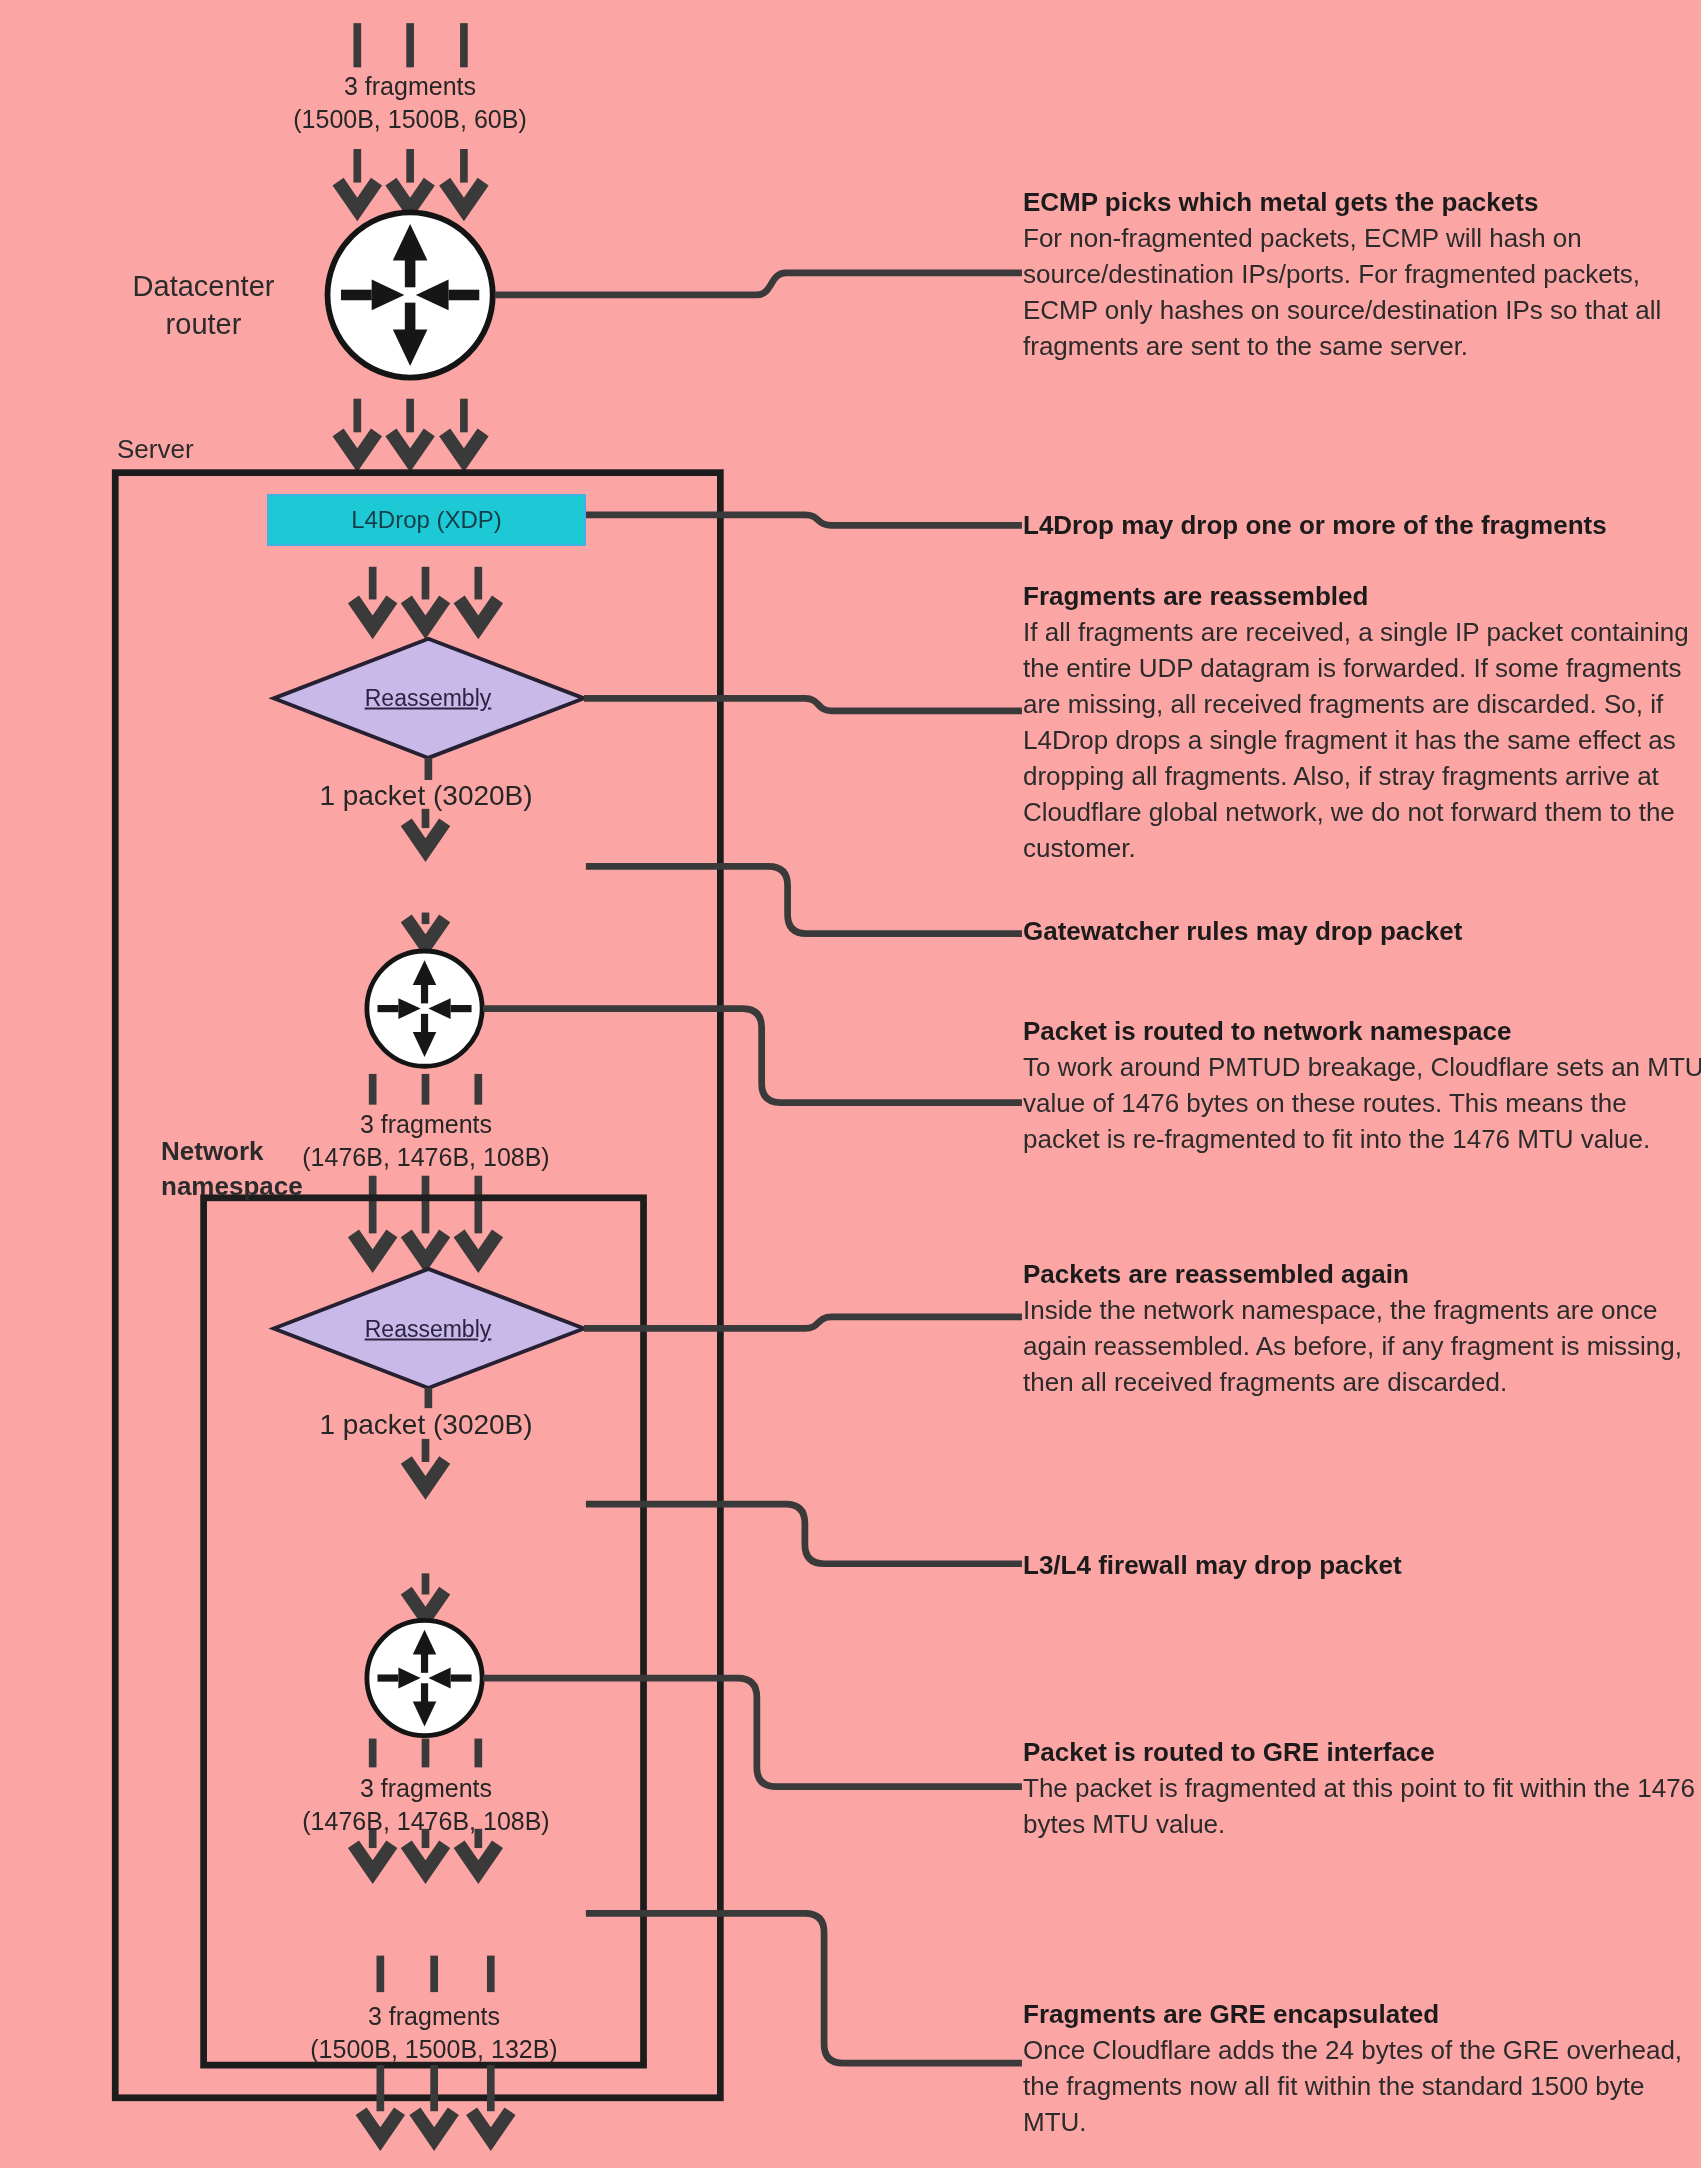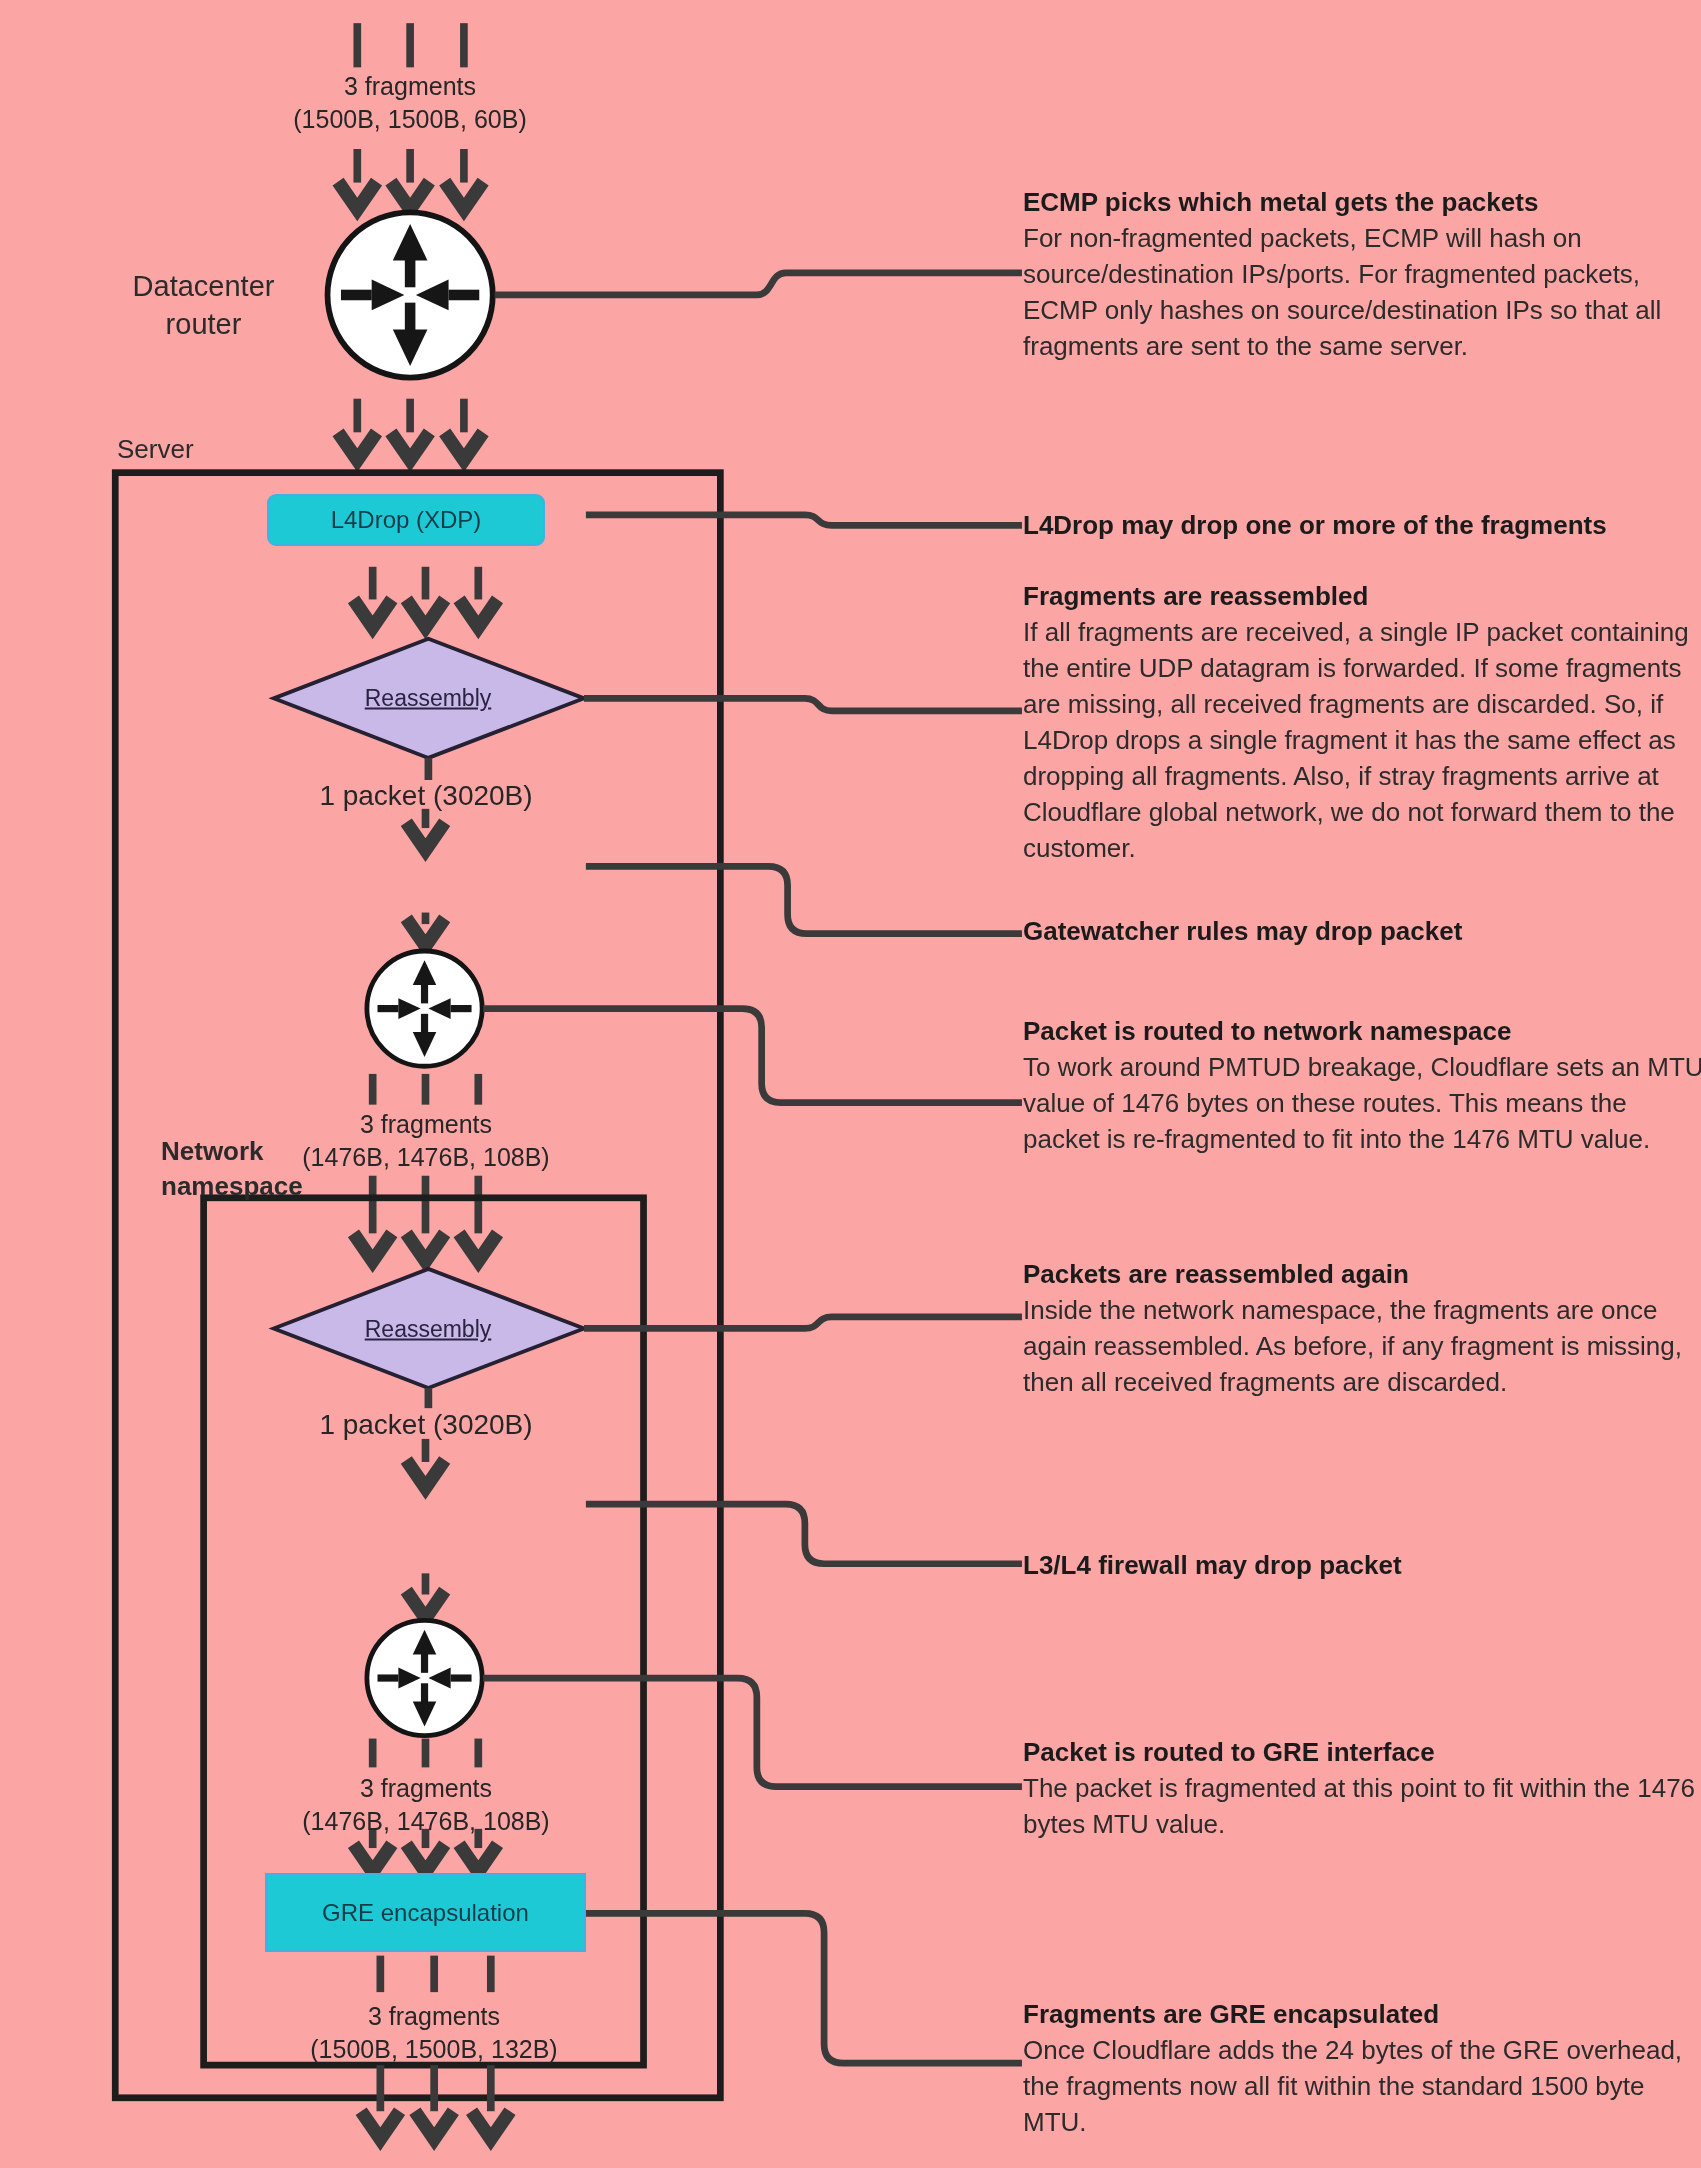--- a/index.html
+++ b/index.html
@@ -198,21 +198,21 @@
     <div>(1500B, 1500B, 60B)</div>
   </div>
 
   <div class="sidelabel" style="left:110px;top:267px;width:187px;">
     <div>Datacenter</div>
     <div>router</div>
   </div>
 
   <div class="boxtag" style="left:117px;top:434px;">Server</div>
 
-  <div class="cyanbox" style="left:267px;top:494px;width:278px;height:52px;border-radius:9px;">
+  <div class="cyanbox" style="left:267px;top:494px;width:319px;height:52px;">
     <div>L4Drop (XDP)</div>
   </div>
 
   <div class="dlabel" style="left:428px;top:698px;">Reassembly</div>
 
   <div class="plabel" style="left:426px;top:779px;">1 packet (3020B)</div>
 
 
   <div class="flabel" style="left:426px;top:1108px;">
     <div>3 fragments</div>
@@ -227,23 +227,20 @@
   <div class="dlabel" style="left:428px;top:1329px;">Reassembly</div>
 
   <div class="plabel" style="left:426px;top:1408px;">1 packet (3020B)</div>
 
 
   <div class="flabel" style="left:426px;top:1772px;">
     <div>3 fragments</div>
     <div>(1476B, 1476B, 108B)</div>
   </div>
 
-  <div class="cyanbox" style="left:265px;top:1873px;width:321px;height:79px;">
-    <div>GRE encapsulation</div>
-  </div>
 
   <div class="flabel" style="left:434px;top:2000px;">
     <div>3 fragments</div>
     <div>(1500B, 1500B, 132B)</div>
   </div>
 
   <div class="note" style="top:184px;">
     <div class="note-title">ECMP picks which metal gets the packets</div>
     <div class="note-body">For non-fragmented packets, ECMP will hash on source/destination IPs/ports. For fragmented packets, ECMP only hashes on source/destination IPs so that all fragments are sent to the same server.</div>
   </div>

